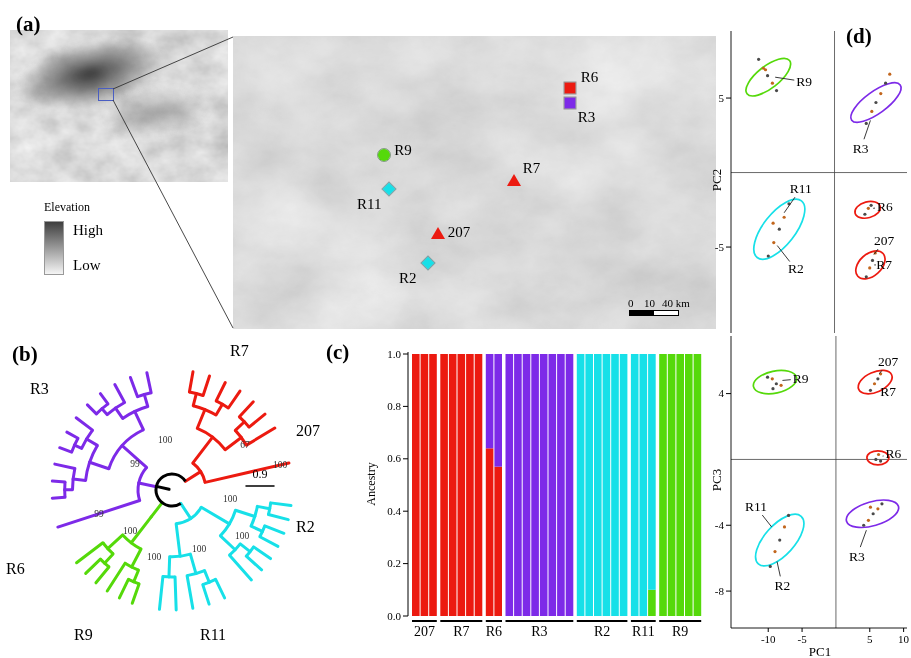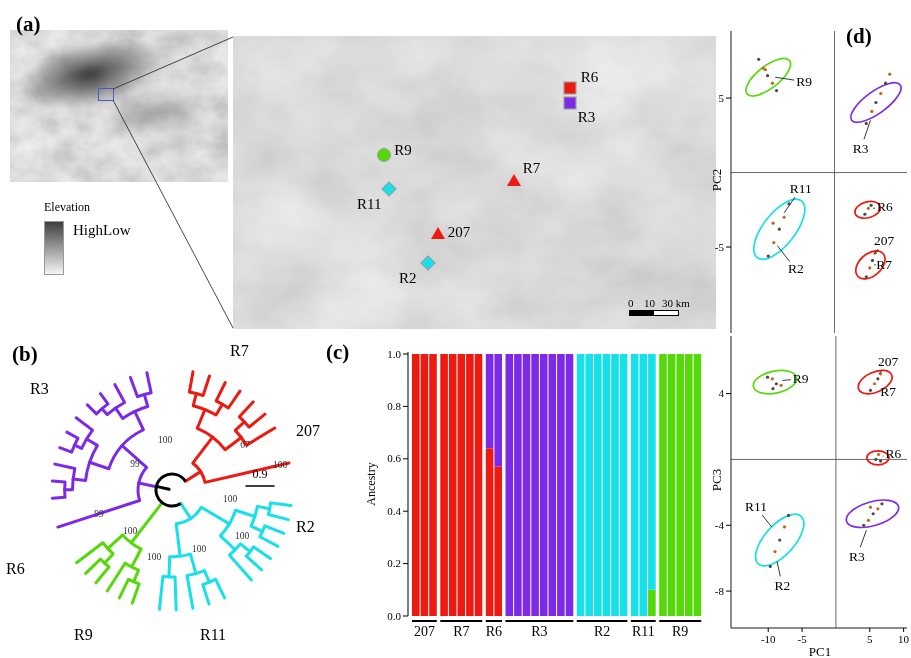--- a/index.html
+++ b/index.html
@@ -27,21 +27,21 @@
   .tri{width:0;height:0;border-left:7px solid transparent;border-right:7px solid transparent;border-bottom:12px solid #e00}
   .site-label{position:absolute;transform:translate(-50%,-50%);font-size:15px;white-space:nowrap}
   .scalebar{position:absolute;right:16px;bottom:10px;width:72px;height:22px;font-size:11px}
   .sb0{position:absolute;left:0;top:0}.sb1{position:absolute;left:16px;top:0}.sb2{position:absolute;left:34px;top:0}
   .sbbar{position:absolute;left:1px;top:13px;width:48px;height:4px;border:1px solid #000;display:flex}
   .sbb{width:24px;background:#000}.sbw{width:24px;background:#fff}
   .legend{position:absolute;left:44px;top:200px}
   .ltitle{font-size:12px;margin-bottom:6px}
   .lrow{display:flex;gap:9px}
   .lgrad{width:18px;height:52px;background:linear-gradient(#3f3f3f,#f5f5f5);border:1px solid #999}
-  .llabels{display:flex;flex-direction:row;justify-content:space-between;font-size:15px;padding:1px 0}
+  .llabels{display:flex;flex-direction:column;justify-content:space-between;font-size:15px;padding:1px 0}
 
   #tree-svg{position:absolute;left:2px;top:338px}
   #struct-svg{position:absolute;left:362px;top:344px}
   #pca-top{position:absolute;left:713px;top:27px}
   #pca-bottom{position:absolute;left:713px;top:332px}
 </style>
 </head>
 <body>
 
 <div class="page">
@@ -98,21 +98,21 @@
         <div class="marker tri" style="left: 58.2%; top: 49.1%; border-bottom-color: rgb(236, 26, 16);"></div>
         <div class="site-label" style="left: 61.8%; top: 45.2%;">R7</div>
         <div class="marker tri" style="left: 42.4%; top: 67.2%; border-bottom-color: rgb(236, 26, 16);"></div>
         <div class="site-label" style="left: 46.8%; top: 66.9%;">207</div>
         <div class="marker dia" style="left: 40.4%; top: 77.5%; background: rgb(23, 224, 232);"></div>
         <div class="site-label" style="left: 36.2%; top: 82.5%;">R2</div>
       </div>
     <div class="scalebar">
       <span class="sb0">0</span>
       <span class="sb1">10</span>
-      <span class="sb2">30 km</span>
+      <span class="sb2">40 km</span>
       <div class="sbbar">
           <div class="sbb"></div>
           <div class="sbw"></div>
         </div>
     </div>
   </div>
 
   <div class="legend">
     <div class="ltitle">Elevation</div>
     <div class="lrow">

